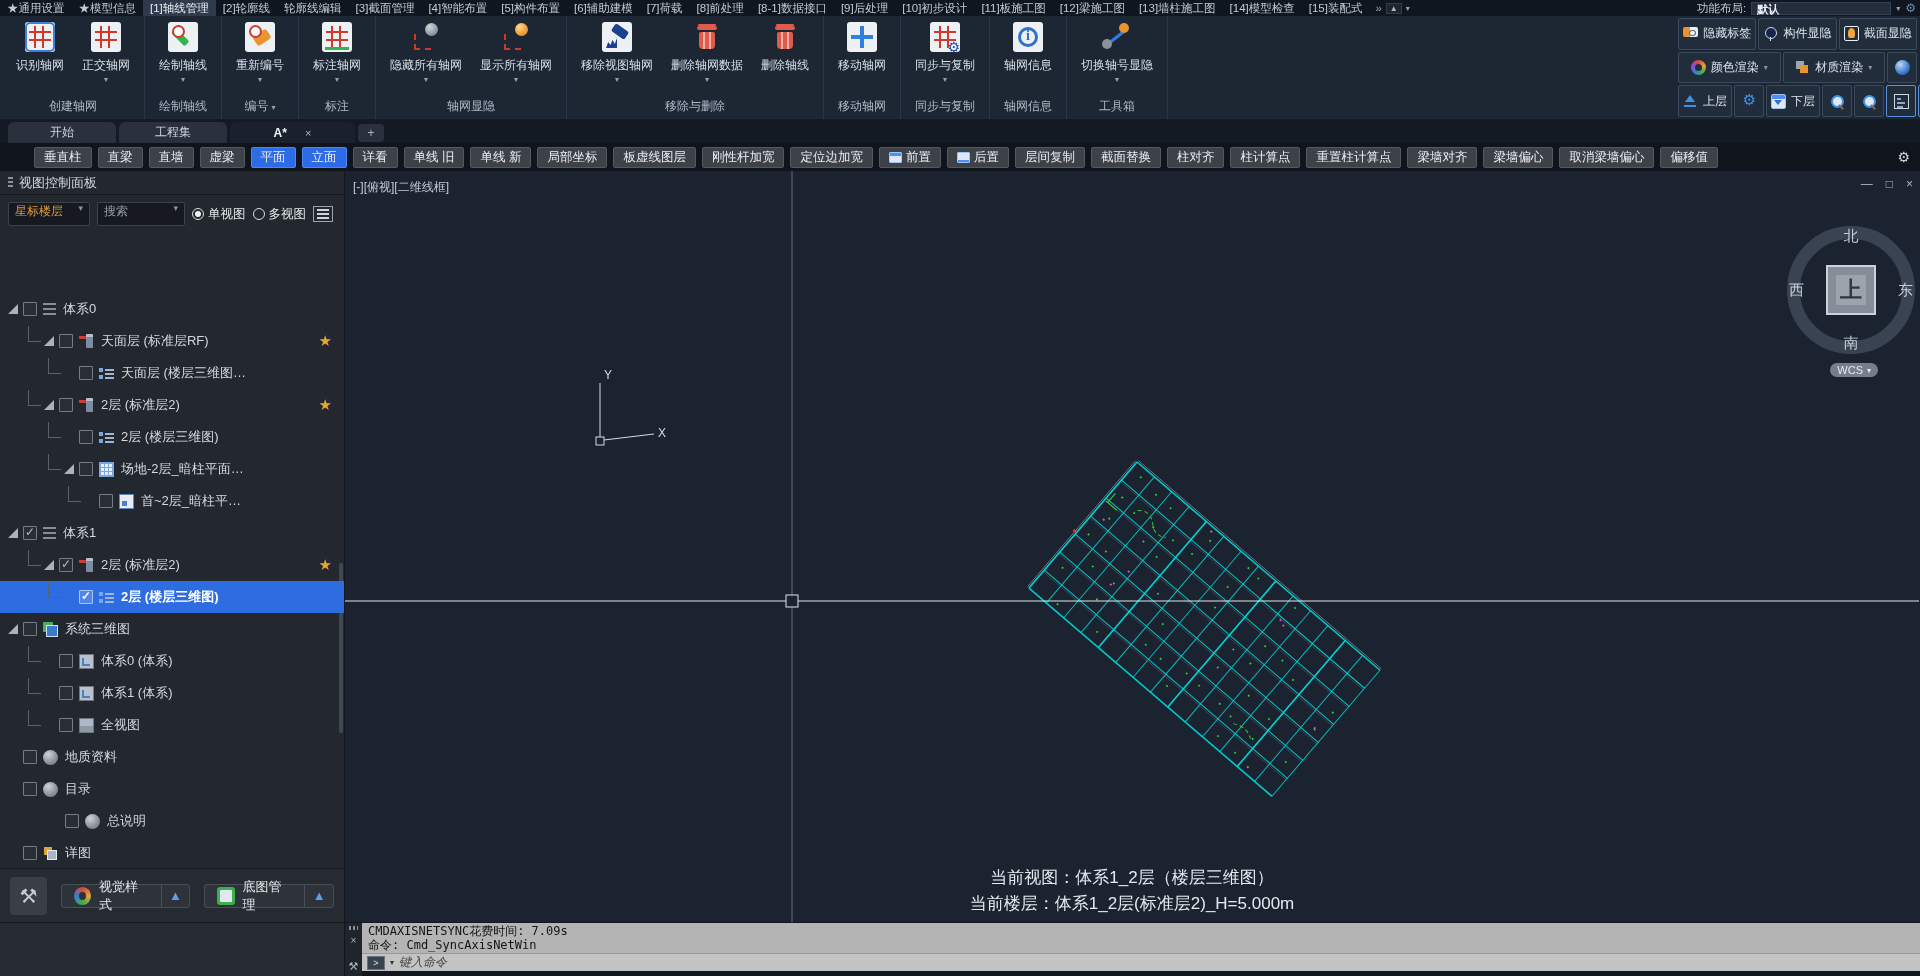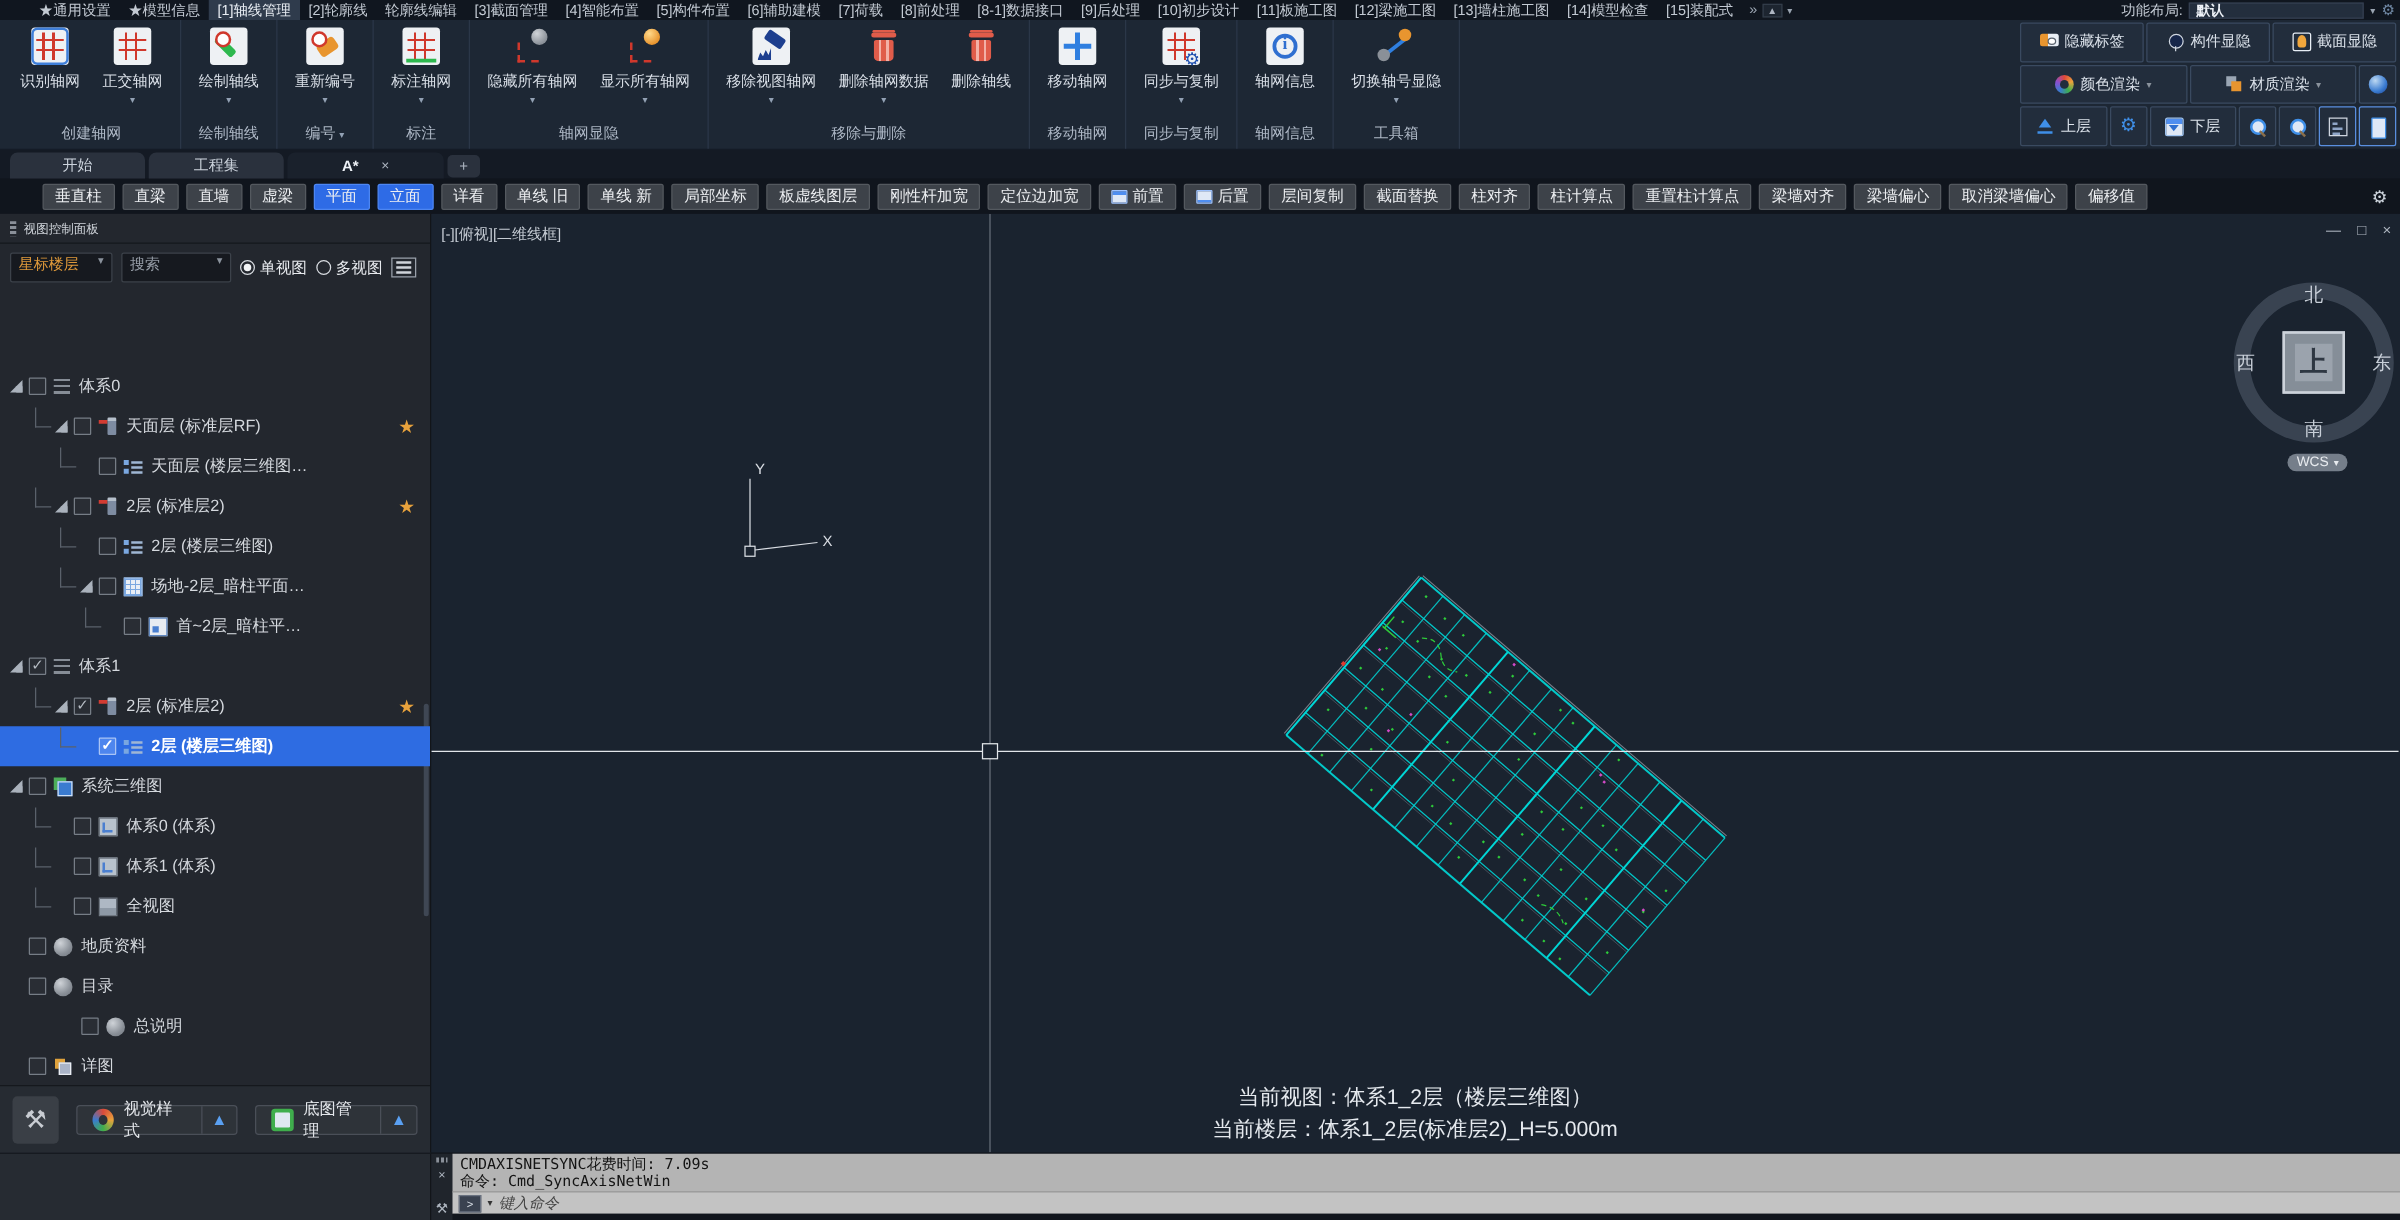--- a/index.html
+++ b/index.html
@@ -2,21 +2,21 @@
 <html><head>
 <meta charset="utf-8">
 <style>
   * { margin:0; padding:0; box-sizing:border-box; }
   html,body { width:1920px; height:976px; overflow:hidden; background:#0e131b;
     font-family:"Liberation Sans", sans-serif; }
   .app { position:relative; width:1920px; height:976px; display:flex; flex-direction:column; }
 
   
   .menubar { height:16px; background:#10161f; display:flex; align-items:center; font-size:11.5px;
-    color:#c3cad3; flex:none;padding-left:24px; }
+    color:#c3cad3; flex:none; }
   .menu-item { padding:1px 7px; cursor:default; white-space:nowrap; }
   .menu-item.active { background:#2f3b4c; color:#e8edf3; }
   .menu-extra { display:flex; align-items:center; gap:4px; margin-left:6px; color:#9aa4b1; }
   .mini-box { background:#1d2530; border:1px solid #323c49; font-size:8px; padding:0 3px; color:#aeb6c2; }
   .menubar-right { margin-left:auto; display:flex; align-items:center; gap:5px; padding-right:4px; }
   .layout-field { background:#232e3d; border:1px solid #343f50; min-width:140px; height:13px;
     font-size:11px; color:#eef2f7; font-weight:bold; padding:0 5px; line-height:12px; }
   .gear-glyph { color:#6f87a3; font-size:12px; }
 
   
@@ -67,21 +67,21 @@
   .ri-move::after { content:""; position:absolute; left:13px; top:4px; width:4px; height:22px; background:#2f7fe0; }
   .ri-sync::after { content:"⚙"; position:absolute; right:0px; bottom:-3px; font-size:14px; color:#1f4fae; }
   .ri-info::before { content:""; position:absolute; inset:5px; border:3px solid #2f6fd0; border-radius:50%; }
   .ri-info::after { content:"i"; position:absolute; left:0; right:0; top:6px; text-align:center;
     color:#2f6fd0; font:bold 14px "Liberation Serif", serif; }
   .ri-toggle::before { content:""; position:absolute; left:3px; top:13px; width:25px; height:3px;
     background:#2f7fe0; transform:rotate(-38deg); }
   .ri-toggle::after { content:""; position:absolute; right:3px; top:1px; width:10px; height:10px; border-radius:50%;
     background:#e8952f; box-shadow:-17px 16px 0 #8a9098; }
 
-  .ribbon-right { width:304px; flex:none; display:flex; flex-direction:column; gap:2px; padding:2px 3px 2px 0;text-align:center; }
+  .ribbon-right { width:242px; flex:none; display:flex; flex-direction:column; gap:2px; padding:2px 3px 2px 0;text-align:center; }
   .rr-row { display:flex; gap:2px; flex:1; }
   .pbtn { background:#222d3c; border:1px solid #3a4a60; border-radius:2px; display:flex; align-items:center;
     justify-content:center; gap:5px; font-size:12px; color:#dbe2ea; flex:1; white-space:nowrap; padding:0 4px; }
   .pbtn.sq { flex:0 0 30px; }
   .pbtn.hl { border-color:#5a8fe0; }
   .pi { width:15px; height:15px; position:relative; flex:none; }
   .pi-taghide::before { content:""; position:absolute; inset:1px 0 4px 0; border-radius:2px;
     background:linear-gradient(90deg,#e8952f 0 45%,#e8eef5 45%); }
   .pi-taghide::after { content:""; position:absolute; left:6px; top:4px; width:5px; height:4px;
     border-radius:50%; border:1px solid #5a636e; background:#fff; }
@@ -136,21 +136,21 @@
   .tb-ico { width:13px; height:11px; border:1px solid #9fc3ff; border-radius:1px; flex:none; }
   .tb-ico.front { background:linear-gradient(#4f8ef0 0 3px,#dfe8f6 3px); }
   .tb-ico.back { background:linear-gradient(#dfe8f6 0 7px,#4f8ef0 7px); }
   .toolbar-gear { margin-left:auto; color:#cfd6de; font-size:14px; }
 
   
   .main { flex:1; display:flex; min-height:0; }
   .panel { width:345px; flex:none; background:#23272e; border-right:1px solid #121519;
     display:flex; flex-direction:column; position:relative; }
   .panel-header { height:24px; display:flex; align-items:center; gap:6px; padding:0 8px;
-    color:#d2d7dd; font-size:10px; border-bottom:1px solid #15181d; flex:none; }
+    color:#d2d7dd; font-size:13px; border-bottom:1px solid #15181d; flex:none; }
   .grip { width:5px; height:12px; background:repeating-linear-gradient(#8a9099 0 2px,transparent 2px 4px); }
   .panel-controls { height:38px; display:flex; align-items:center; gap:7px; padding:0 8px; flex:none; }
   .combo { height:24px; background:#16191f; border:1px solid #3c424a; border-radius:2px; display:flex;
     align-items:flex-start; justify-content:space-between; padding:0 6px; font-size:12px; }
   .combo .cv { color:#e09a3a; }
   .combo.search .cv { color:#959ca6; }
   .combo .ca { color:#8a929c; font-size:9px; margin-left:8px; }
   .radio { display:flex; align-items:center; gap:4px; color:#e6e9ed; font-size:12.5px; }
   .rdot { width:12px; height:12px; border-radius:50%; border:1px solid #d8dce1; position:relative; }
   .rdot.on::after { content:""; position:absolute; inset:2px; border-radius:50%; background:#f2f4f6; }

